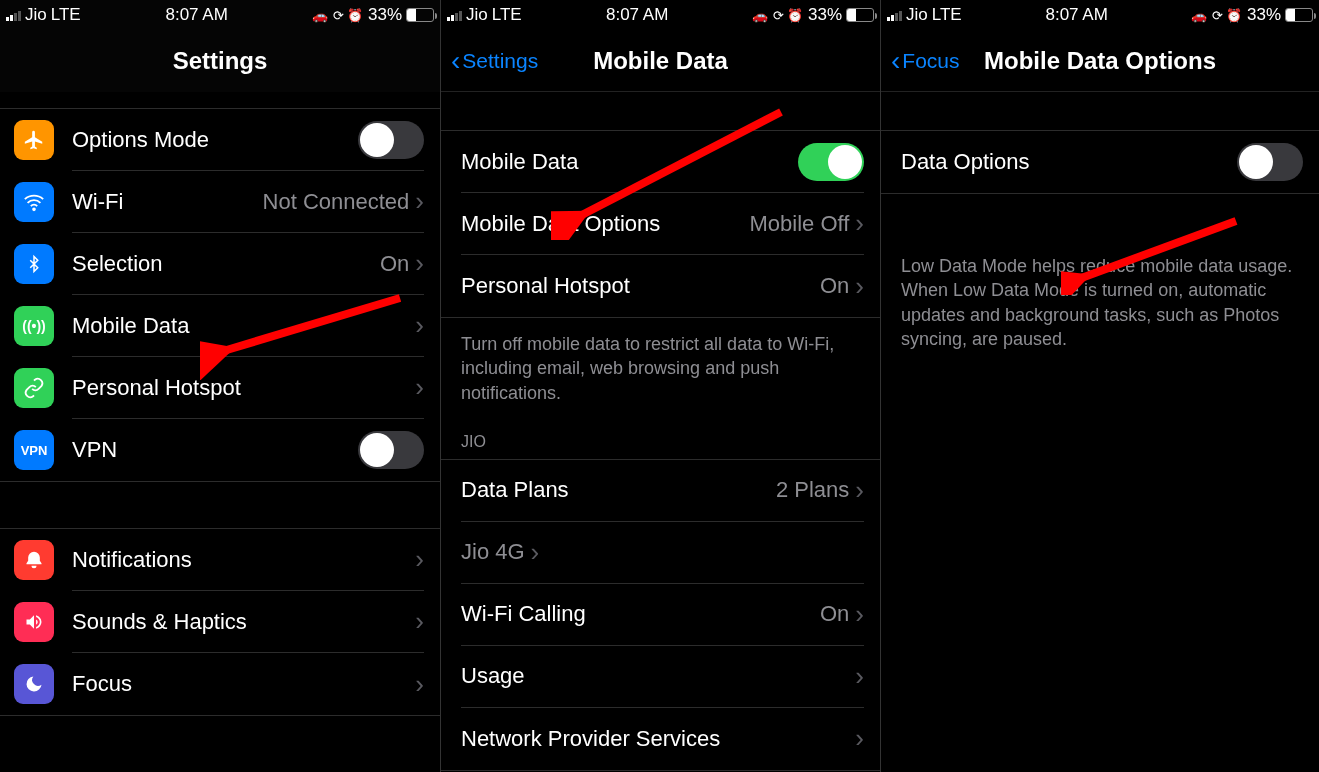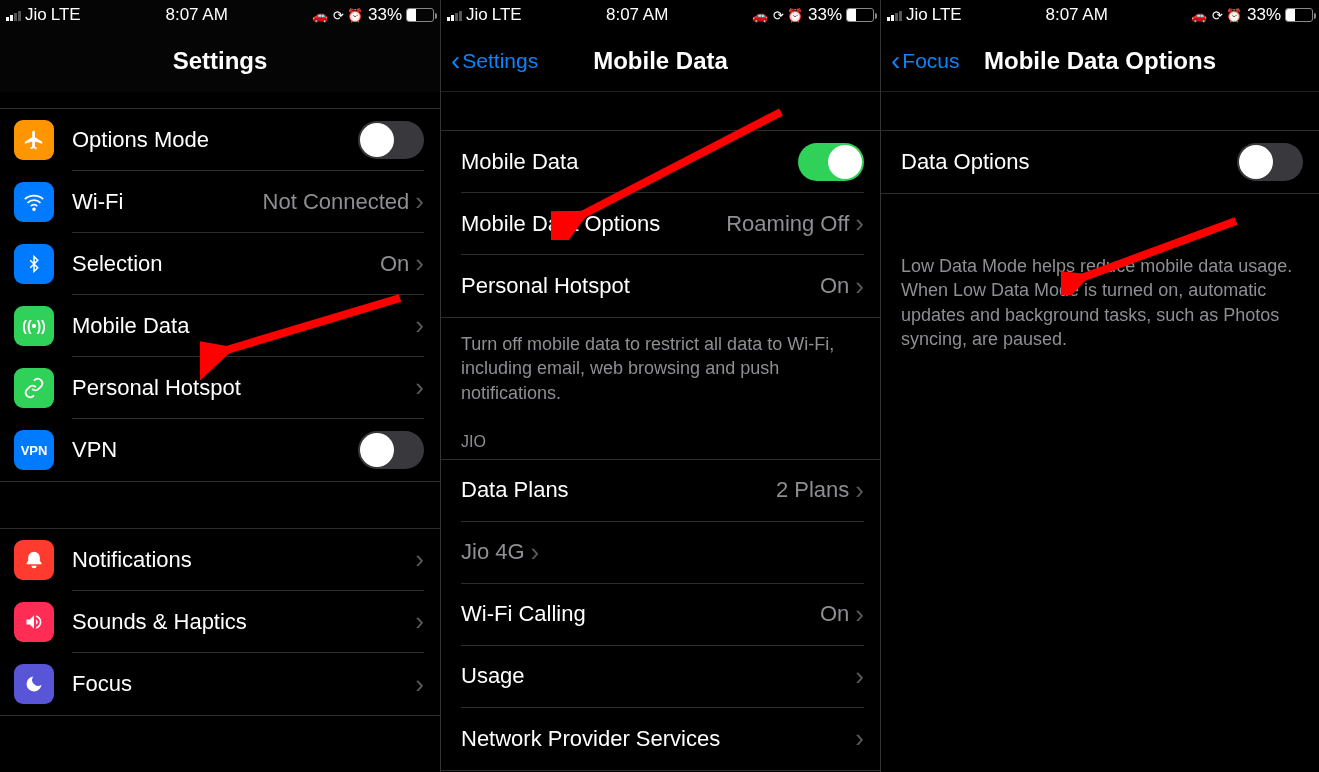--- a/index.html
+++ b/index.html
@@ -316,21 +316,21 @@
       <div class="row-inner">
         <span class="row-label">Mobile Data</span>
         <div class="toggle on">
             <div class="knob"></div>
           </div>
       </div>
     </div>
     <div class="row">
       <div class="row-inner">
         <span class="row-label">Mobile Data Options</span>
-        <span class="row-value">Roaming Off</span>
+        <span class="row-value">Mobile Off</span>
         <span class="row-chevron">›</span>
       </div>
     </div>
     <div class="row">
       <div class="row-inner">
         <span class="row-label">Personal Hotspot</span>
         <span class="row-value">On</span>
         <span class="row-chevron">›</span>
       </div>
     </div>

